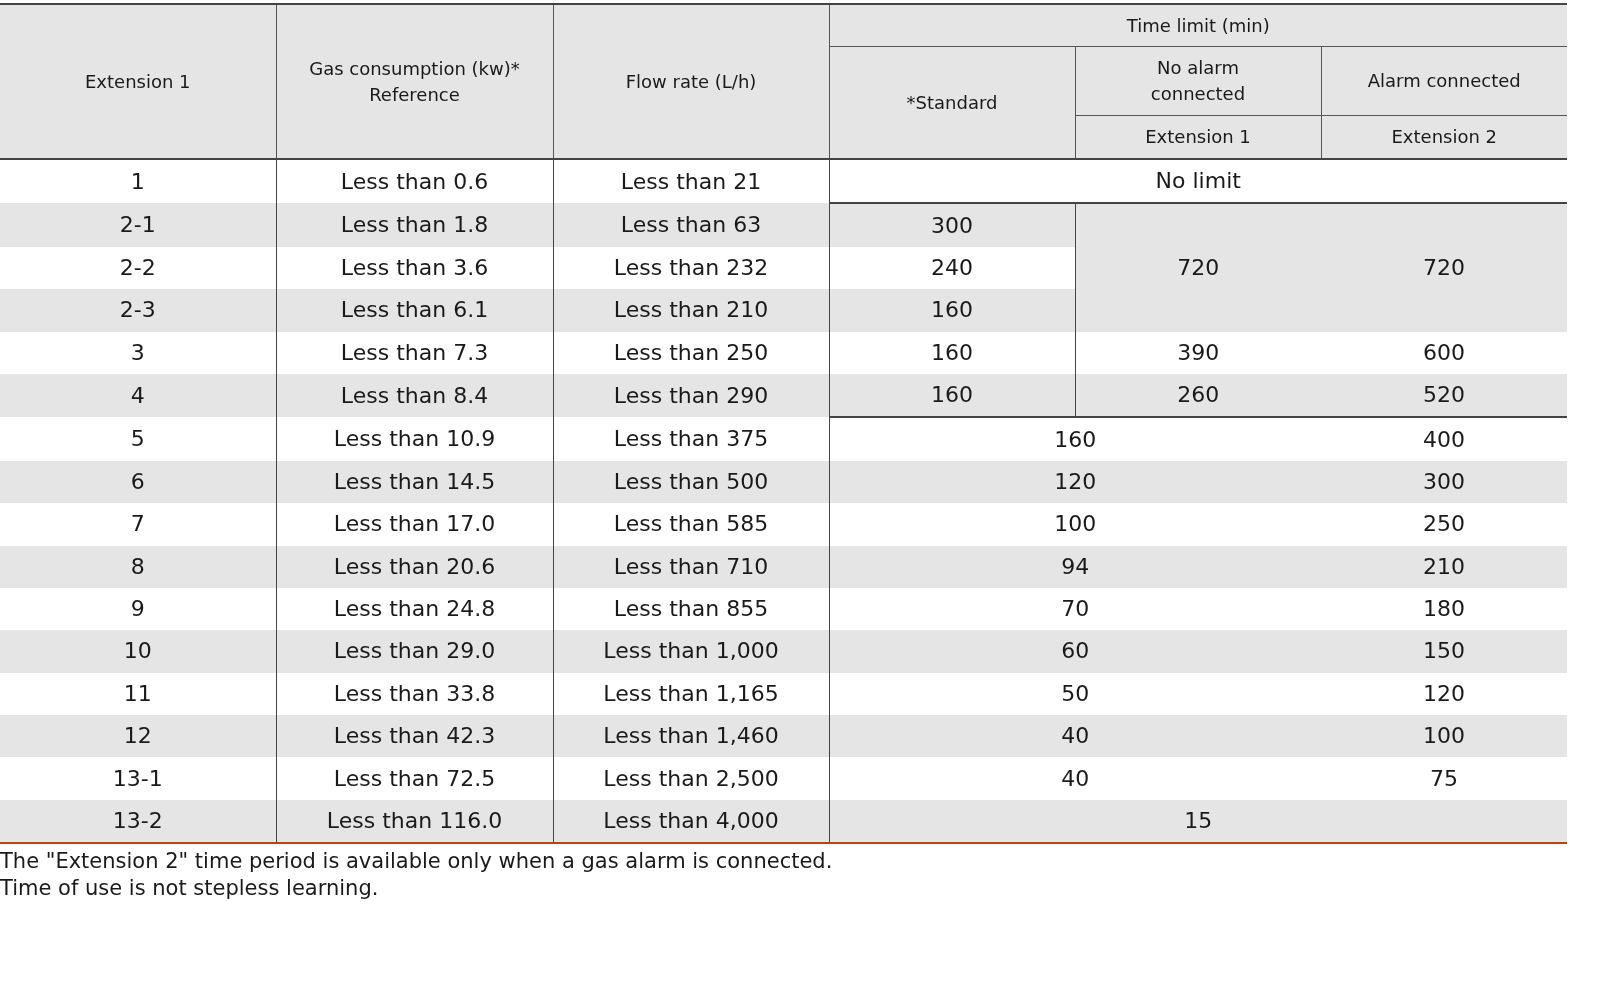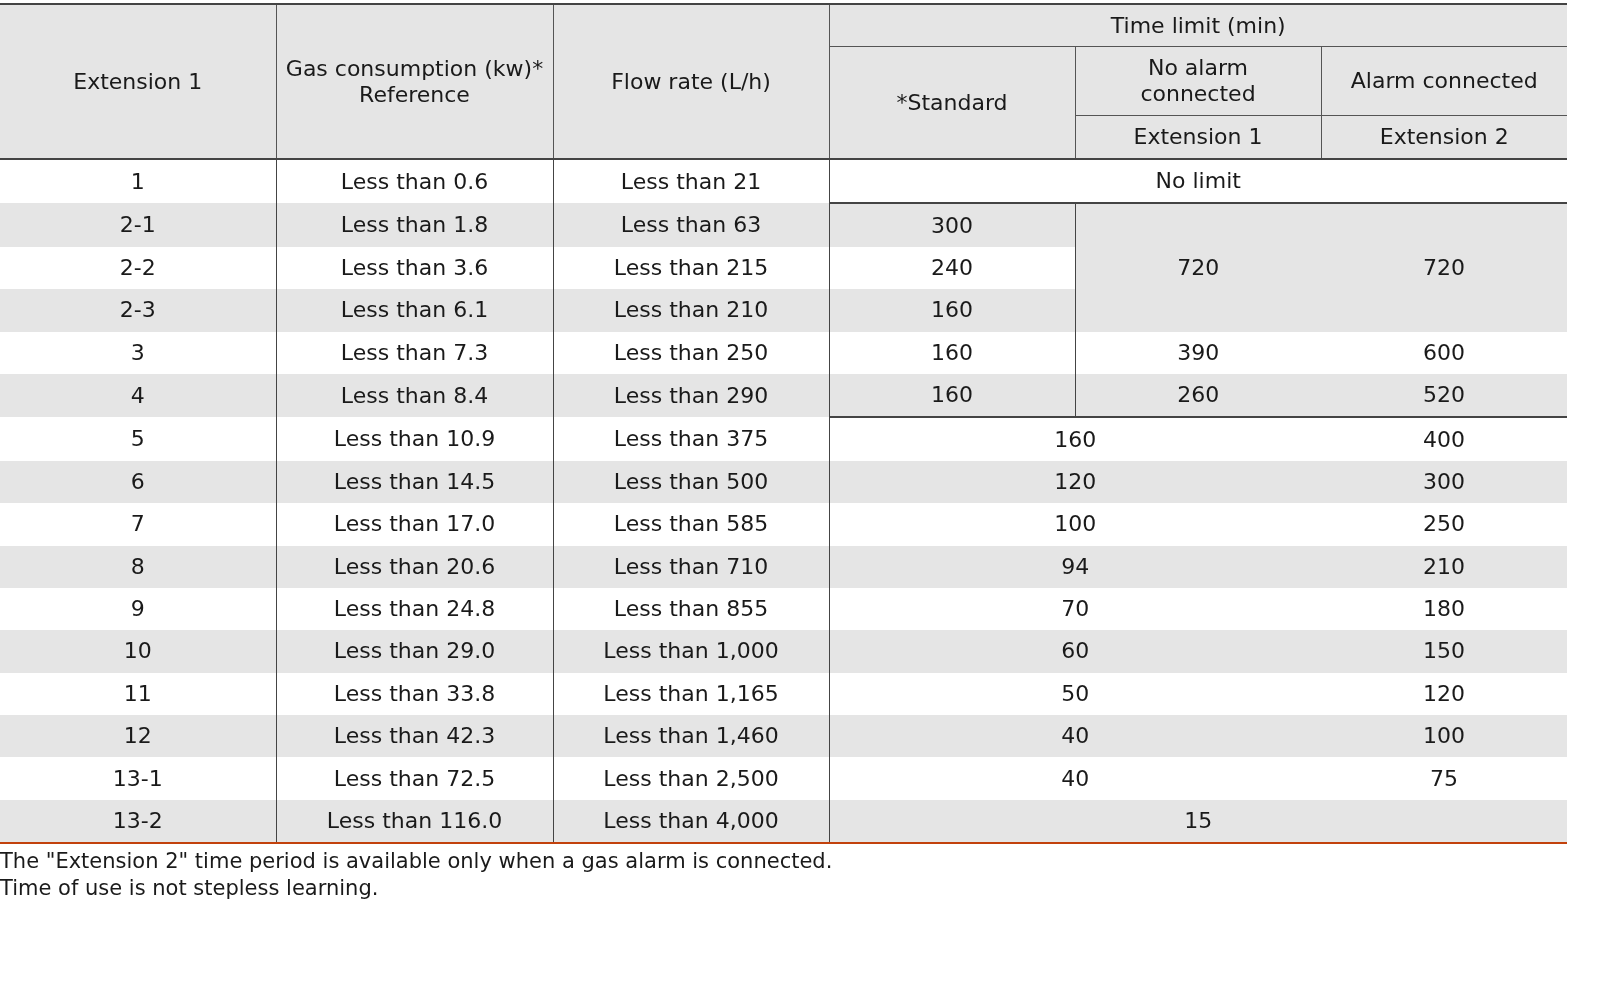--- a/index.html
+++ b/index.html
@@ -3,21 +3,21 @@
 <meta charset="utf-8">
 <style>
   html, body { margin: 0; padding: 0; background: #ffffff; }
   body { width: 1600px; height: 982px; position: relative; overflow: hidden;
          font-family: "DejaVu Sans", "Liberation Sans", sans-serif; color: #1a1a1a; }
   .tbl { position: absolute; left: 0; top: 3px; width: 1567px; }
   table { border-collapse: collapse; width: 1567px; table-layout: fixed; }
   col.c1 { width: 276px; } col.c2 { width: 277px; } col.c3 { width: 276px; }
   col.c4 { width: 246px; } col.c5 { width: 246px; } col.c6 { width: 246px; }
   th, td { text-align: center; vertical-align: middle; padding: 0; font-weight: normal; }
-  thead th { background: #e5e5e5; font-size: 22px; line-height: 26px; border: 1px solid #555; }
+  thead th { background: #e5e5e5; font-size: 18px; line-height: 26px; border: 1px solid #555; }
   thead tr:first-child th { border-top: 2px solid #444; }
   thead th.first { border-left: none; }
   thead th.last { border-right: none; }
   thead tr.h1 th { height: 41px; }
   thead tr.h2 th { height: 68px; }
   thead tr.h3 th { height: 42px; }
   thead tr.h3 th, thead tr th.tall { border-bottom: 2px solid #444; }
   tbody td { font-size: 22px; height: 42.4px; line-height: 26px; background: #fff;
              background-clip: padding-box; }
   tbody tr.g td { background: #e5e5e5; }
@@ -76,21 +76,21 @@
       <td>2-1</td>
       <td class="vl">Less than 1.8</td>
       <td class="vl">Less than 63</td>
       <td class="vl vr-line">300</td>
       <td rowspan="3" class="gray">720</td>
       <td rowspan="3" class="gray">720</td>
     </tr>
     <tr>
       <td>2-2</td>
       <td class="vl">Less than 3.6</td>
-      <td class="vl">Less than 215</td>
+      <td class="vl">Less than 232</td>
       <td class="vl vr-line">240</td>
     </tr>
     <tr class="g">
       <td>2-3</td>
       <td class="vl">Less than 6.1</td>
       <td class="vl">Less than 210</td>
       <td class="vl vr-line">160</td>
     </tr>
     <tr>
       <td>3</td>

